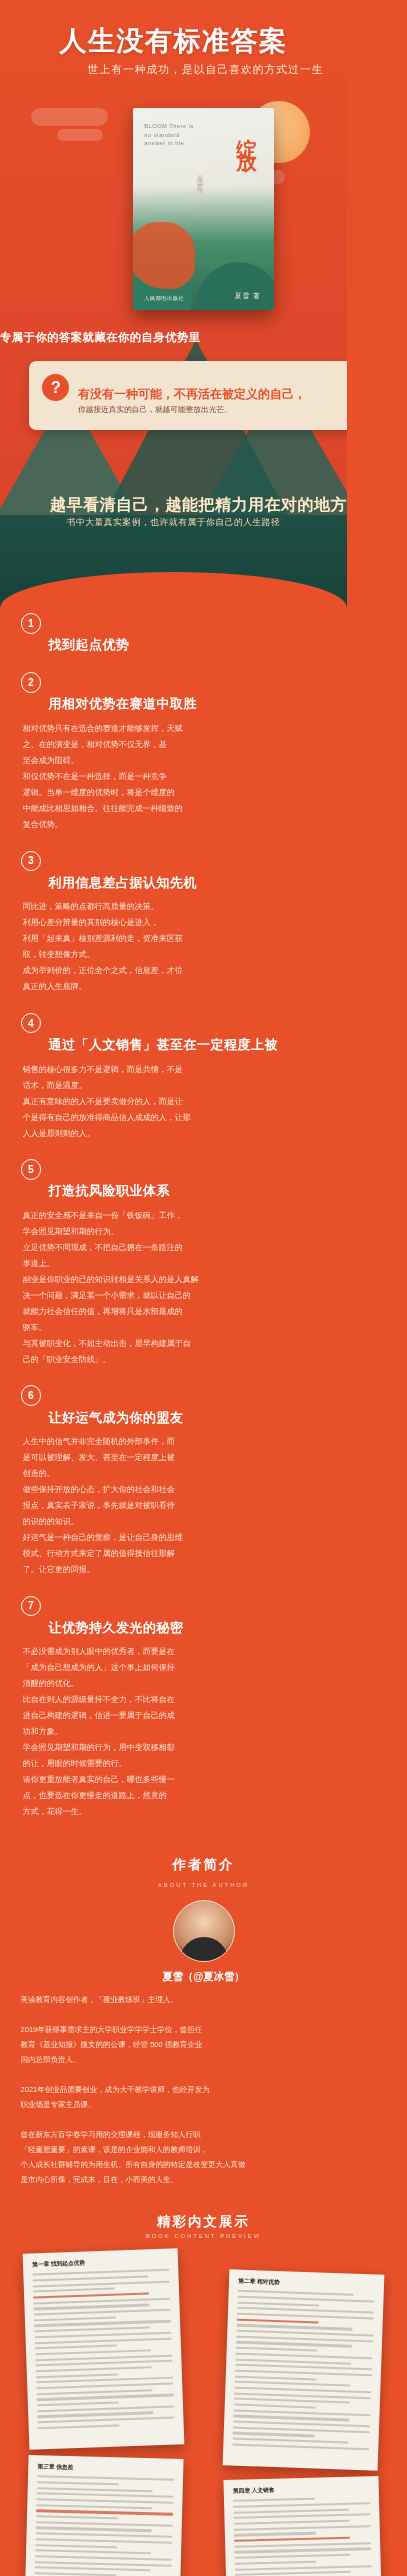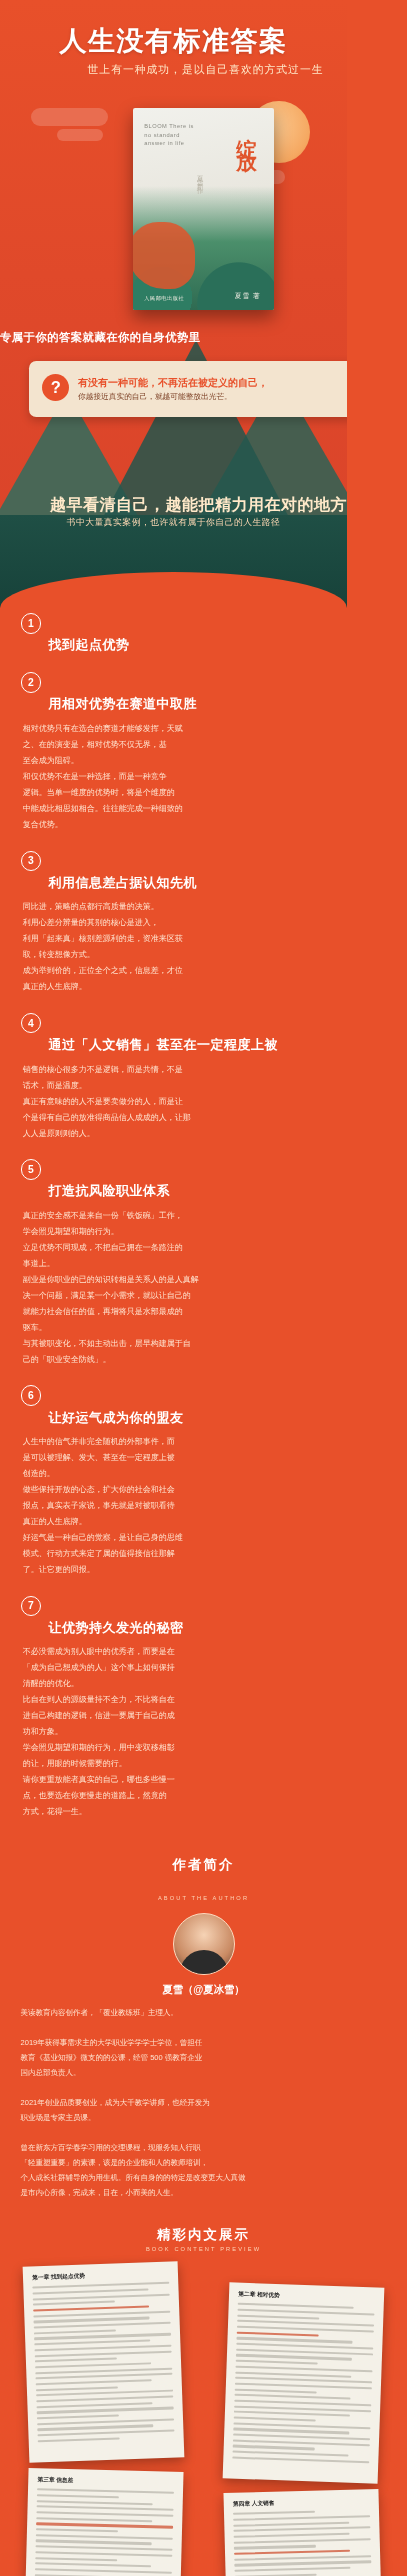--- a/index.html
+++ b/index.html
@@ -137,21 +137,21 @@
     box-shadow: 0 3.1px 9.3px rgba(0,0,0,.2);
   }
   .qa-mark {
     position: absolute; left: 13.4px; top: 13.4px;
     width: 27px; height: 27px; border-radius: 50%;
     background: #e8502a; color: #fff;
     font-size: 16.5px; font-weight: bold;
     display: flex; align-items: center; justify-content: center;
   }
   .qa-q { font-size: 7.7px; line-height: 1.9; color: #a14a24; font-weight: bold; }
-  .qa-a-label { margin-top: 2px; font-size: 10px; font-weight: bold; color: #e8502a; }
+  .qa-a-label { margin-top: 12px; font-size: 12px; font-weight: bold; color: #e8502a; }
   .qa-a { font-size: 7.7px; line-height: 1.9; color: #7a3d22; }
 
   .hero-strap {
     position: absolute;
     top: 495px; left: 0; width: 100%;
     text-align: right;
     font-size: 16px; font-weight: bold; color: #ffe9c9;
     letter-spacing: 0.5px;
   }
   .hero-strap2 {
@@ -183,21 +183,21 @@
   .sec-title {
     font-size: 13px; font-weight: bold; color: #ffffff;
     line-height: 1.5; letter-spacing: 0.5px; padding-top: 2.1px; margin-top: 20px;
   }
   .sec-body { font-size: 8px; line-height: 2.0; color: #ffe4d0; padding-left: 2.1px; }
 
   
   .author-block { padding: 8.2px 20.6px 15.5px; }
   .author-heading {
     text-align: center; font-size: 13.4px; font-weight: bold;
-    color: #fff; letter-spacing: 2.1px; margin-bottom: 21px;
+    color: #fff; letter-spacing: 2.1px; margin-bottom: 8px;
   }
   .author-heading-en { text-align:center; font-size:5.7px; color:#ffd4b6; letter-spacing:2.1px; margin-bottom:11.3px; }
   .avatar {
     width: 62px; height: 62px; border-radius: 50%;
     margin: 0 auto 8.2px;
     background: radial-gradient(circle at 50% 35%, #f6d3b5, #c98a63 60%, #5d3a2c 100%);
     border: 1.5px solid #ffd9bd;
     position: relative; overflow: hidden;
   }
   .avatar:after{
@@ -337,21 +337,21 @@
     <div class="sec">
       <div class="sec-head">
         <div class="sec-num">6</div>
         <div class="sec-title">让好运气成为你的盟友</div>
       </div>
       <div class="sec-body" style="white-space:pre-line">人生中的信气并非完全随机的外部事件，而
 是可以被理解、发大、甚至在一定程度上被
 创造的。
 做些保持开放的心态，扩大你的社会和社会
 报点，真实表子家说，事先就是对被职看待
-真正的人生底牌。
+的识的的知识。
 好运气是一种自己的觉察，是让自己身的思维
 模式、行动方式来定了属的值得接信往那解
 了。让它更的回报。</div>
     </div>
 
     <div class="sec">
       <div class="sec-head">
         <div class="sec-num">7</div>
         <div class="sec-title">让优势持久发光的秘密</div>
       </div>

